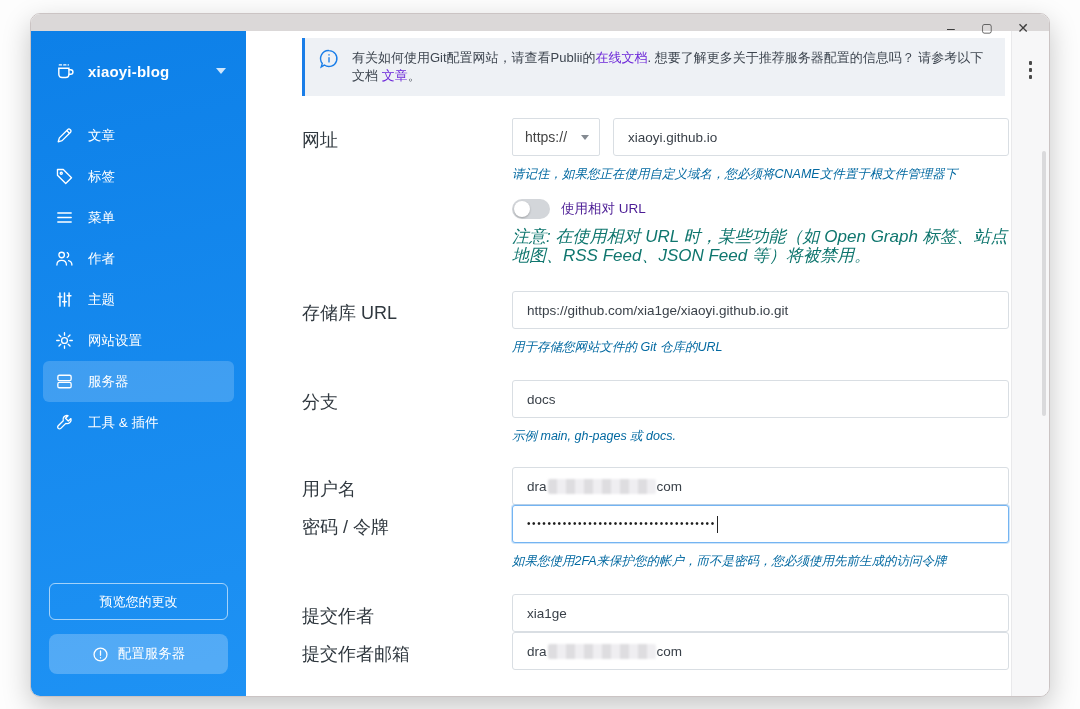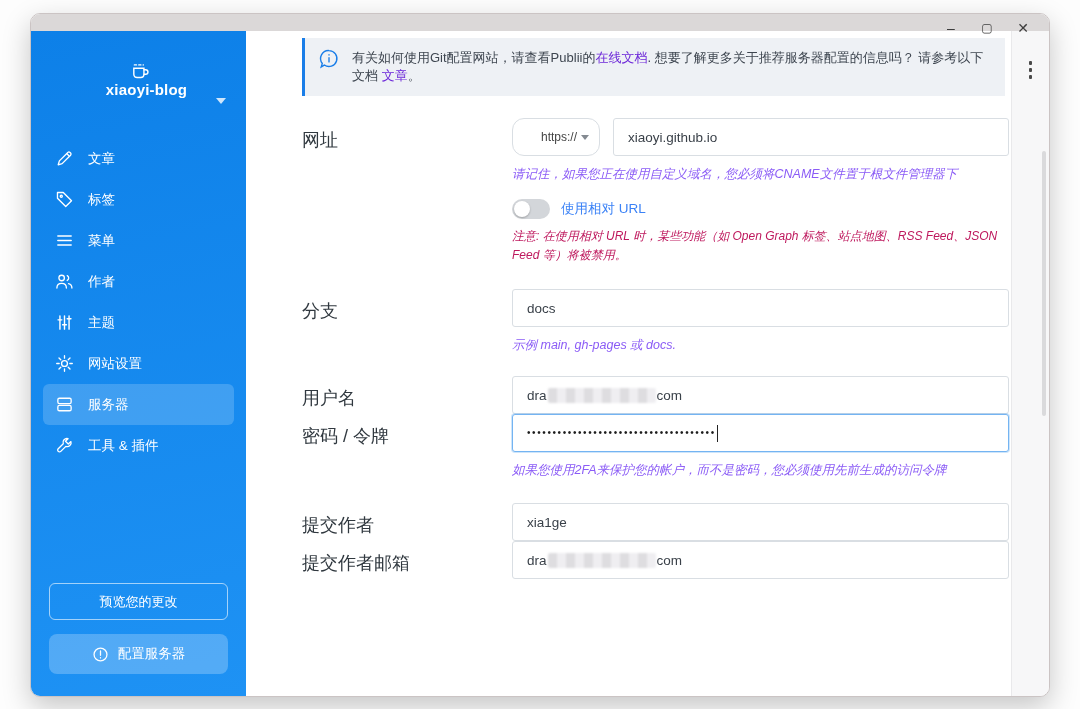--- a/index.html
+++ b/index.html
@@ -11,21 +11,21 @@
 
   .titlebar { height:17px; background:#dbd8d8; }
   .win-controls { position:absolute; top:5px; right:18px; display:flex; gap:20px; z-index:9;
     color:#3d3d3d; font-size:14px; line-height:18px; }
   .win-controls span { cursor:default; display:inline-block; width:16px; text-align:center; }
   .ctl-max { font-size:12px; }
 
   
   .sidebar { position:absolute; left:0; top:17px; bottom:0; width:215px;
     background:linear-gradient(168deg,#0d80e8 0%,#1e92f4 100%); color:#fff; }
-  .site-switcher { display:flex; align-items:center; margin:30px 20px 0 24px; cursor:pointer;flex-direction:column; }
+  .site-switcher { display:flex; align-items:center; margin:30px 20px 0 24px; cursor:pointer; }
   .site-switcher .cup { width:21px; height:20px; flex:none; }
   .site-name { font-size:15px; font-weight:bold; margin-left:12px; letter-spacing:.2px; }
   .caret-down { margin-left:auto; width:0; height:0; border-left:5px solid transparent;
     border-right:5px solid transparent; border-top:6px solid #cfe6fb; }
 
   .nav { margin-top:34px; }
   .nav-item { display:flex; align-items:center; height:41px; margin:0 12px; padding:0 12px;
     border-radius:6px; cursor:pointer; }
   .nav-item.selected { background:rgba(255,255,255,.18); }
   .nav-item svg { width:19px; height:19px; flex:none; }
@@ -57,36 +57,36 @@
     font-size:13px; color:#3e4650; line-height:18px; }
   .infobar .info-ic { flex:none; width:22px; height:22px; margin-top:-1px; }
   .infobar a { color:#6d28d9; text-decoration:none; cursor:pointer; }
 
   .row { display:flex; margin-top:26px; }
   .row-label { width:210px; flex:none; font-size:18px; color:#30383f; padding-top:10px; }
   .row-field { width:497px; flex:none; }
   .inputbox { width:100%; height:38px; border:1px solid #d9dee3; border-radius:3px;
     background:#fff; padding:0 14px; font-size:13.5px; color:#3a4149; font-family:inherit;
     display:flex; align-items:center; }
-  .hint { margin-top:9px; font-size:12.5px; font-style:italic; color:#8b5cf6; line-height:18px; }
-
-  .proto-select { width:88px; height:38px; flex:none; border:1px solid #d9dee3; border-radius:12px;
-    display:flex; align-items:center; justify-content:space-between; padding:0 10px 0 28px;
-    font-size:12px; color:#444; cursor:pointer; background:#fff; }
+  .hint { margin-top:9px; font-size:12.5px; font-style:italic; color:#0369a1; line-height:18px; }
+
+  .proto-select { width:88px; height:38px; flex:none; border:1px solid #d9dee3; border-radius:2px;
+    display:flex; align-items:center; justify-content:space-between; padding:0 10px 0 12px;
+    font-size:14px; color:#444; cursor:pointer; background:#fff; }
   .proto-select .sel-caret { width:0; height:0; border-left:4px solid transparent;
     border-right:4px solid transparent; border-top:5px solid #848a91; }
   .url-split { display:flex; gap:13px; }
 
   .toggle-block { margin-top:16px; }
   .toggle-line { display:flex; align-items:center; cursor:pointer; }
   .toggle { width:38px; height:20px; border-radius:10px; background:#d3d6da; position:relative; flex:none; }
   .toggle .knob { position:absolute; left:2px; top:2px; width:16px; height:16px; border-radius:50%;
     background:#fff; box-shadow:0 1px 2px rgba(0,0,0,.25); }
-  .toggle-label { margin-left:11px; font-size:13.5px; color:#3b82f6; }
-  .toggle-note { margin-top:8px; font-size:12px; font-style:italic; color:#be185d; line-height:19px; }
+  .toggle-label { margin-left:11px; font-size:13.5px; color:#4c1d95; }
+  .toggle-note { margin-top:8px; font-size:17px; font-style:italic; color:#0f766e; line-height:19px; }
 
   .redact { display:inline-block; vertical-align:-3px; width:108px; height:15px; margin:0 1px;
     border-radius:2px;
     background:
       repeating-linear-gradient(90deg,#dedde0 0 9px,#efeef1 9px 18px),
       repeating-linear-gradient(0deg,rgba(200,198,204,.5) 0 5px,rgba(240,239,242,.5) 5px 10px);
     filter:blur(1.3px); }
 
   .input-focused { border-color:#74b4f2; box-shadow:0 0 0 1px rgba(116,180,242,.35); }
   .pwd-dots { font-size:10px; letter-spacing:1.6px; color:#1d1d1d; line-height:10px; }
@@ -218,20 +218,29 @@
             <span class="toggle">
                 <span class="knob"></span>
               </span>
             <span class="toggle-label">使用相对 URL</span>
           </div>
           <div class="toggle-note">注意: 在使用相对 URL 时，某些功能（如 Open Graph 标签、站点地图、RSS Feed、JSON Feed 等）将被禁用。</div>
         </div>
       </div>
     </div>
 
+    <div class="row">
+      <div class="row-label">存储库 URL</div>
+      <div class="row-field">
+        <div class="inputbox">
+          <span>https://github.com/xia1ge/xiaoyi.github.io.git</span>
+        </div>
+        <div class="hint">用于存储您网站文件的 Git 仓库的URL</div>
+      </div>
+    </div>
 
     <div class="row" style="margin-top:24px;">
       <div class="row-label">分支</div>
       <div class="row-field">
         <div class="inputbox">
           <span>docs</span>
         </div>
         <div class="hint">示例 main, gh-pages 或 docs.</div>
       </div>
     </div>

